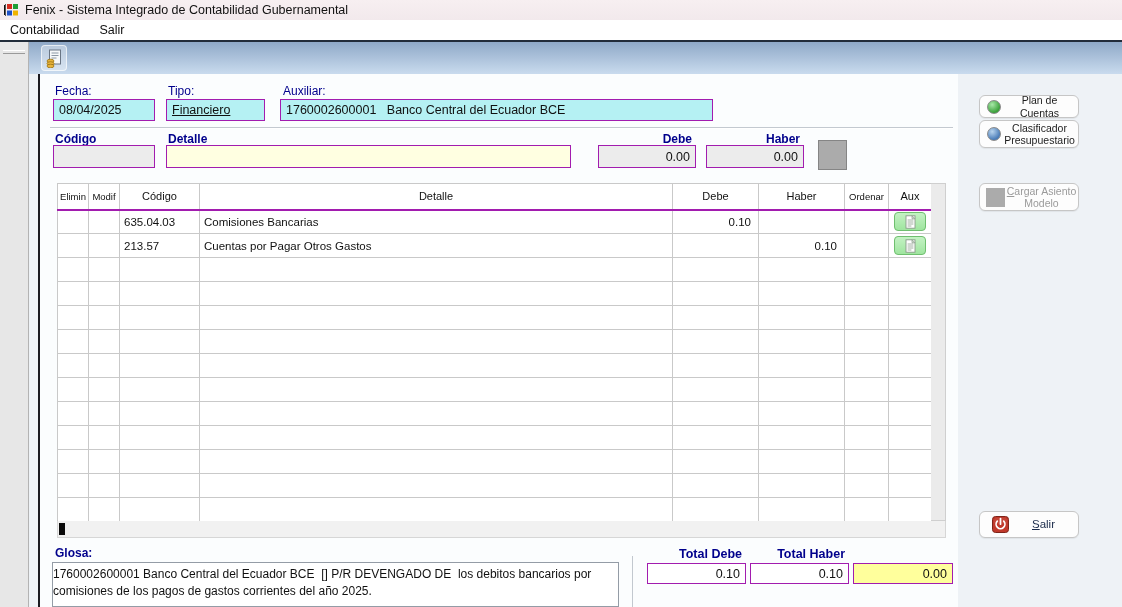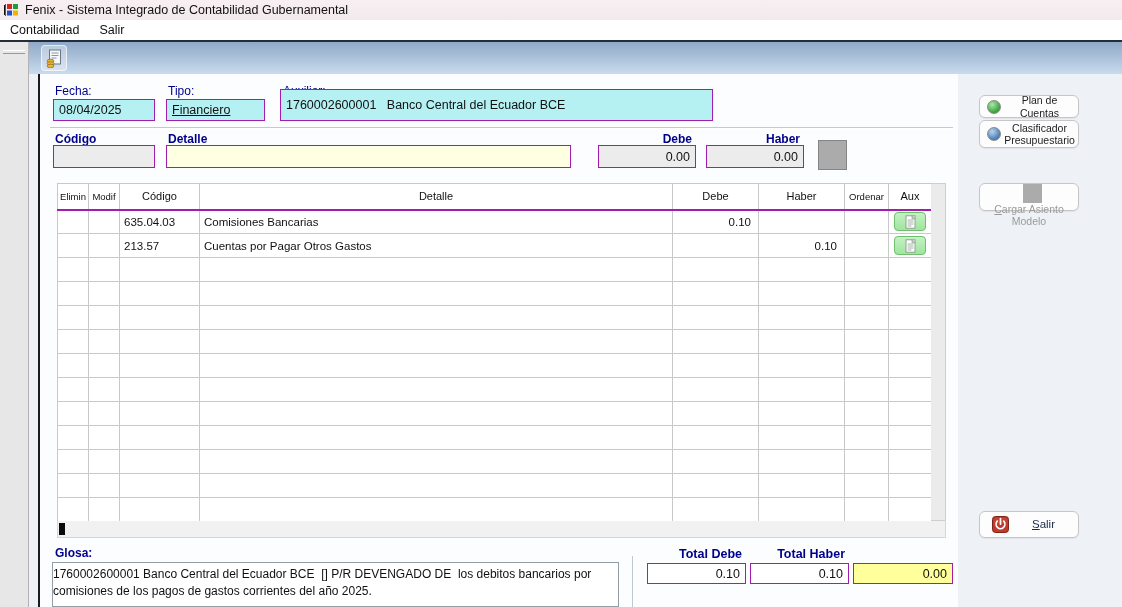--- a/index.html
+++ b/index.html
@@ -112,21 +112,21 @@
 
   <div class="abs content-bg"></div>
   <div class="abs panel"></div>
 
   <div class="abs lbl" style="left:55px; top:84px;">Fecha:</div>
   <div class="abs lbl" style="left:168px; top:84px;">Tipo:</div>
   <div class="abs lbl" style="left:283px; top:84px;">Auxiliar:</div>
 
   <div class="abs field f-cyan" style="left:53px;  top:99px; width:102px; height:22px;">08/04/2025</div>
   <div class="abs field f-cyan" style="left:166px; top:99px; width:99px;  height:22px;text-decoration:underline;">Financiero</div>
-  <div class="abs field f-cyan" style="left:280px; top:89px; width:433px; height:32px;">1760002600001   Banco Central del Ecuador BCE</div>
+  <div class="abs field f-cyan" style="left:280px; top:99px; width:433px; height:22px;">1760002600001   Banco Central del Ecuador BCE</div>
 
   <div class="abs hr-line" style="left:50px; top:127px; width:903px;"></div>
 
   <div class="abs lbl lbl-b" style="left:55px;  top:132px;">Código</div>
   <div class="abs lbl lbl-b" style="left:168px; top:132px;">Detalle</div>
   <div class="abs lbl lbl-b" style="left:598px; top:132px; width:94px; text-align:right;">Debe</div>
   <div class="abs lbl lbl-b" style="left:706px; top:132px; width:94px; text-align:right;">Haber</div>
 
   <div class="abs field f-gray" style="left:53px;  top:145px; width:102px; height:23px;"></div>
   <div class="abs field f-yellow" style="left:166px; top:145px; width:405px; height:23px;"></div>
@@ -325,21 +325,21 @@
   </div>
 
   <div class="abs side-btn" style="left:979px; top:120px; width:100px; height:28px;">
     <span class="sphere sphere-blue"></span>
     <span class="txt" style="font-size:10.5px;">
       <span style="display:block;">Clasificador</span>
       <span style="display:block;">Presupuestario</span>
     </span>
   </div>
 
-  <div class="abs side-btn disabled" style="left:979px; top:183px; width:100px; height:28px;flex-direction:column;">
+  <div class="abs side-btn disabled" style="left:979px; top:183px; width:100px; height:28px;">
     <span class="gray-chip"></span>
     <span class="txt" style="font-size:10.5px;">
       <span class="u-first">Cargar Asiento</span>
       <span style="display:block;">Modelo</span>
     </span>
   </div>
 
   <div class="abs side-btn" style="left:979px; top:511px; width:100px; height:27px;">
     <span style="margin-left:12px; display:inline-flex;">
       <svg width="17" height="17" viewBox="0 0 17 17">

